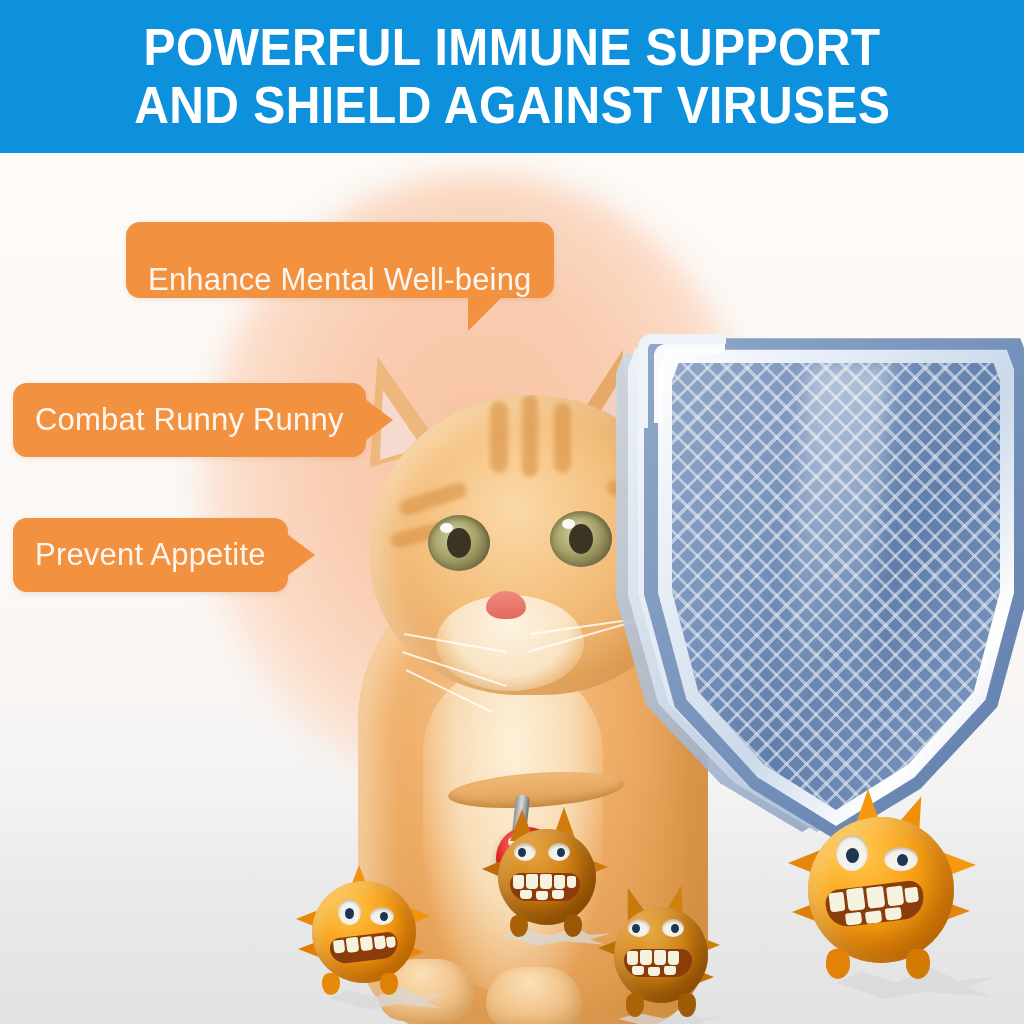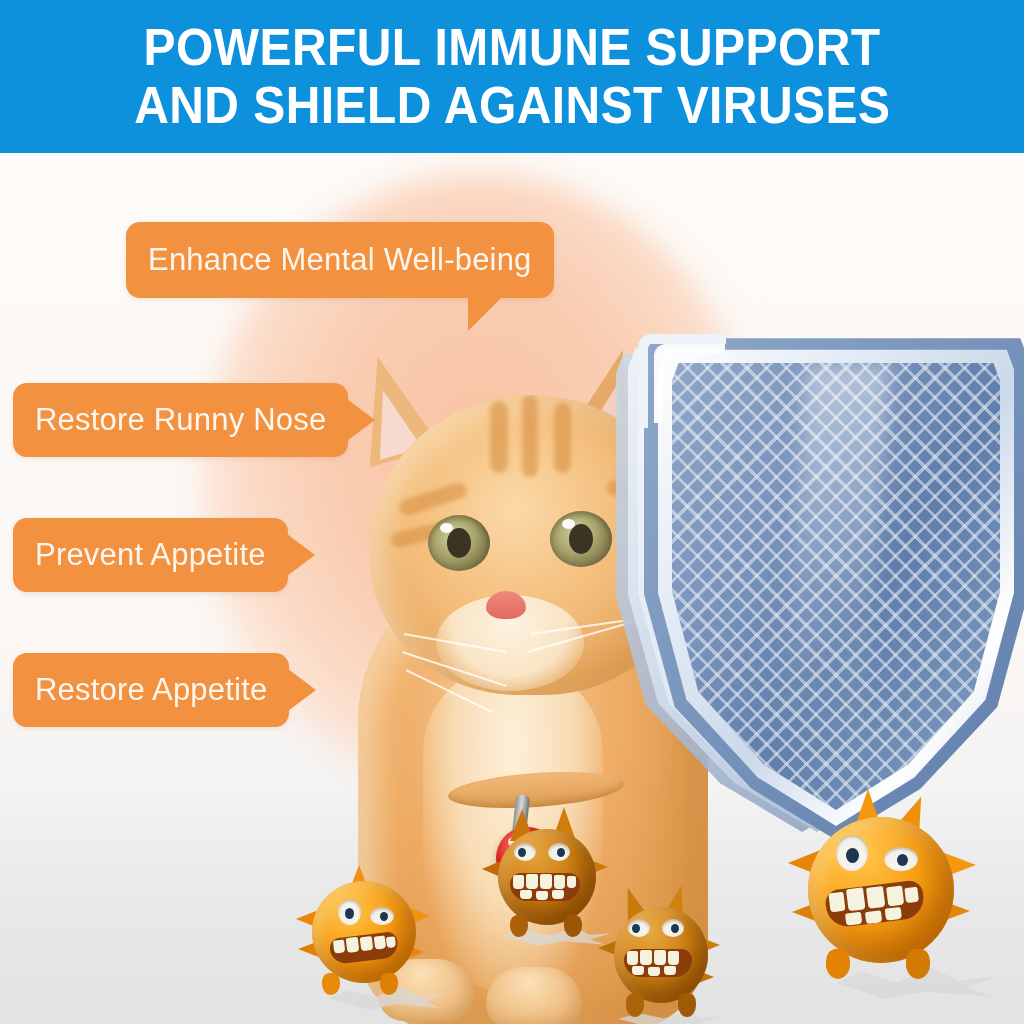--- a/index.html
+++ b/index.html
@@ -357,34 +357,30 @@
         <div class="tooth" style="left:80px;top:7px;width:13px;height:15px;"></div>
         <div class="tooth" style="left:18px;top:25px;width:16px;height:12px;"></div>
         <div class="tooth" style="left:38px;top:26px;width:16px;height:12px;"></div>
         <div class="tooth" style="left:58px;top:25px;width:16px;height:12px;"></div>
       </div>
       <div class="v-foot" style="left:40px;top:148px;width:24px;height:30px;background:#e38206;"></div>
       <div class="v-foot" style="left:120px;top:148px;width:24px;height:30px;background:#d37a05;"></div>
     </div>
   </div>
 
-  <div class="bubble" id="cb0" style="left:126px;top:222px;height:76px;">
+  <div class="bubble" id="cb0" style="left:126px;top:222px;height:76px;align-items:flex-end;">
     <span>Enhance Mental Well-being</span>
     <span class="tail-down"></span>
   </div>
 
   <div class="bubble" id="cb1" style="left:13px;top:383px;height:74px;">
-    <span>Restore Runny Nose</span>
+    <span>Combat Runny Runny</span>
     <span class="tail-right"></span>
   </div>
 
   <div class="bubble" id="cb2" style="left:13px;top:518px;height:74px;">
     <span>Prevent Appetite</span>
     <span class="tail-right"></span>
   </div>
 
-  <div class="bubble" id="cb3" style="left:13px;top:653px;height:74px;">
-    <span>Restore Appetite</span>
-    <span class="tail-right"></span>
-  </div>
 
 
 </div>
 
 </body></html>

